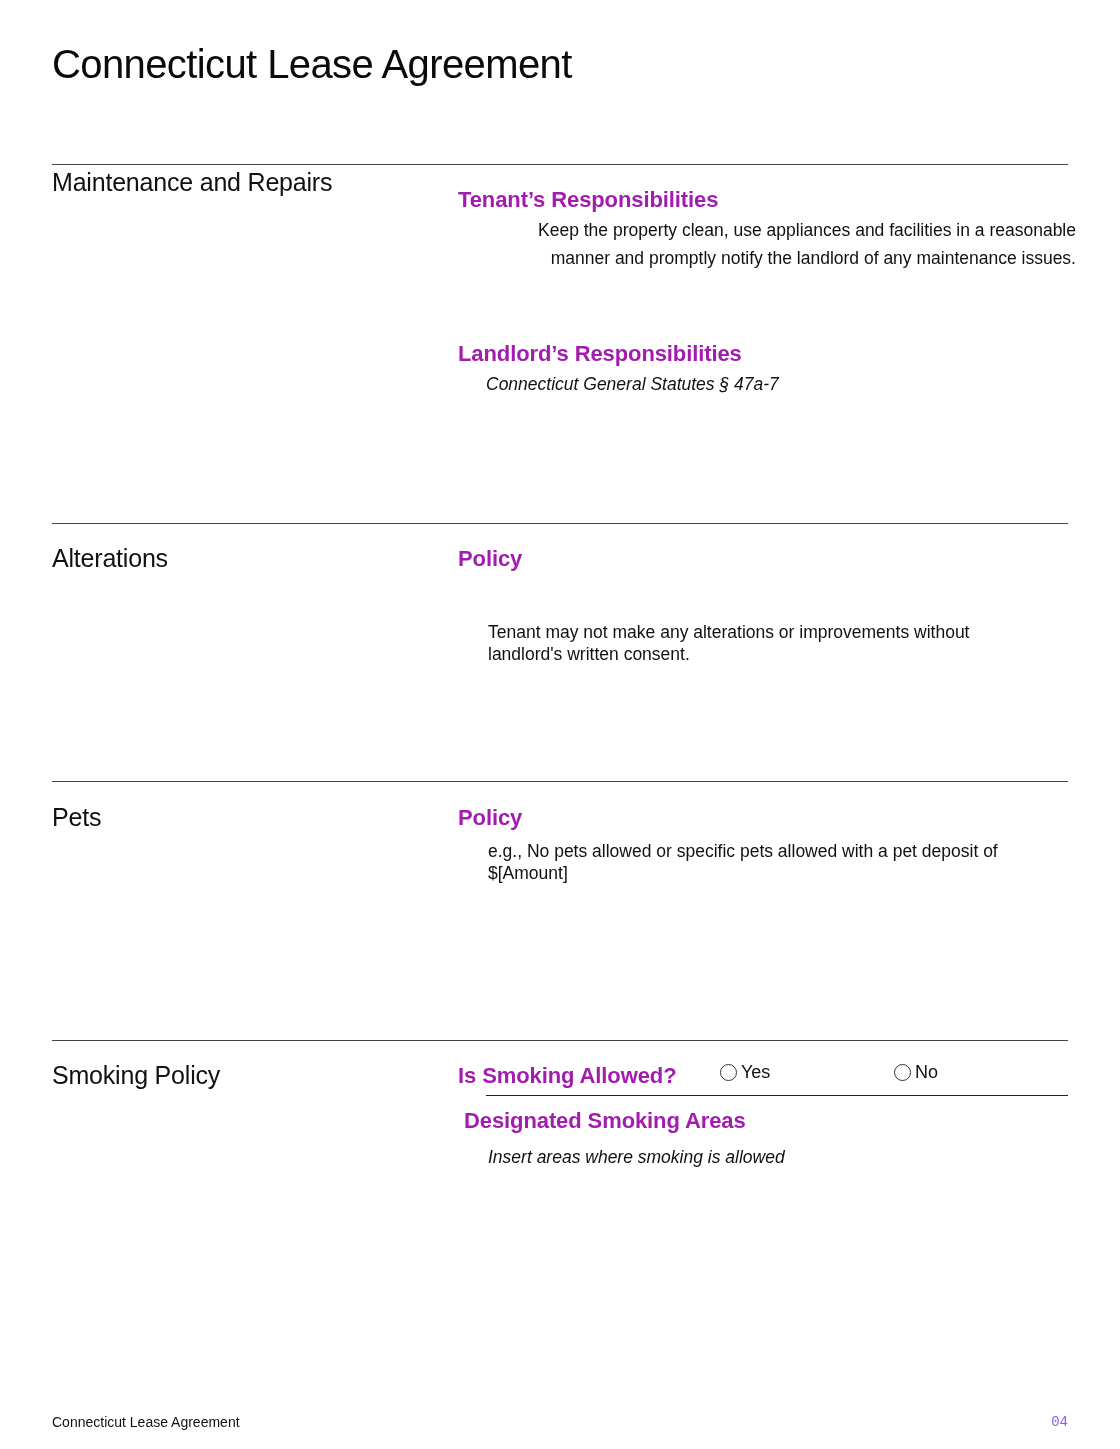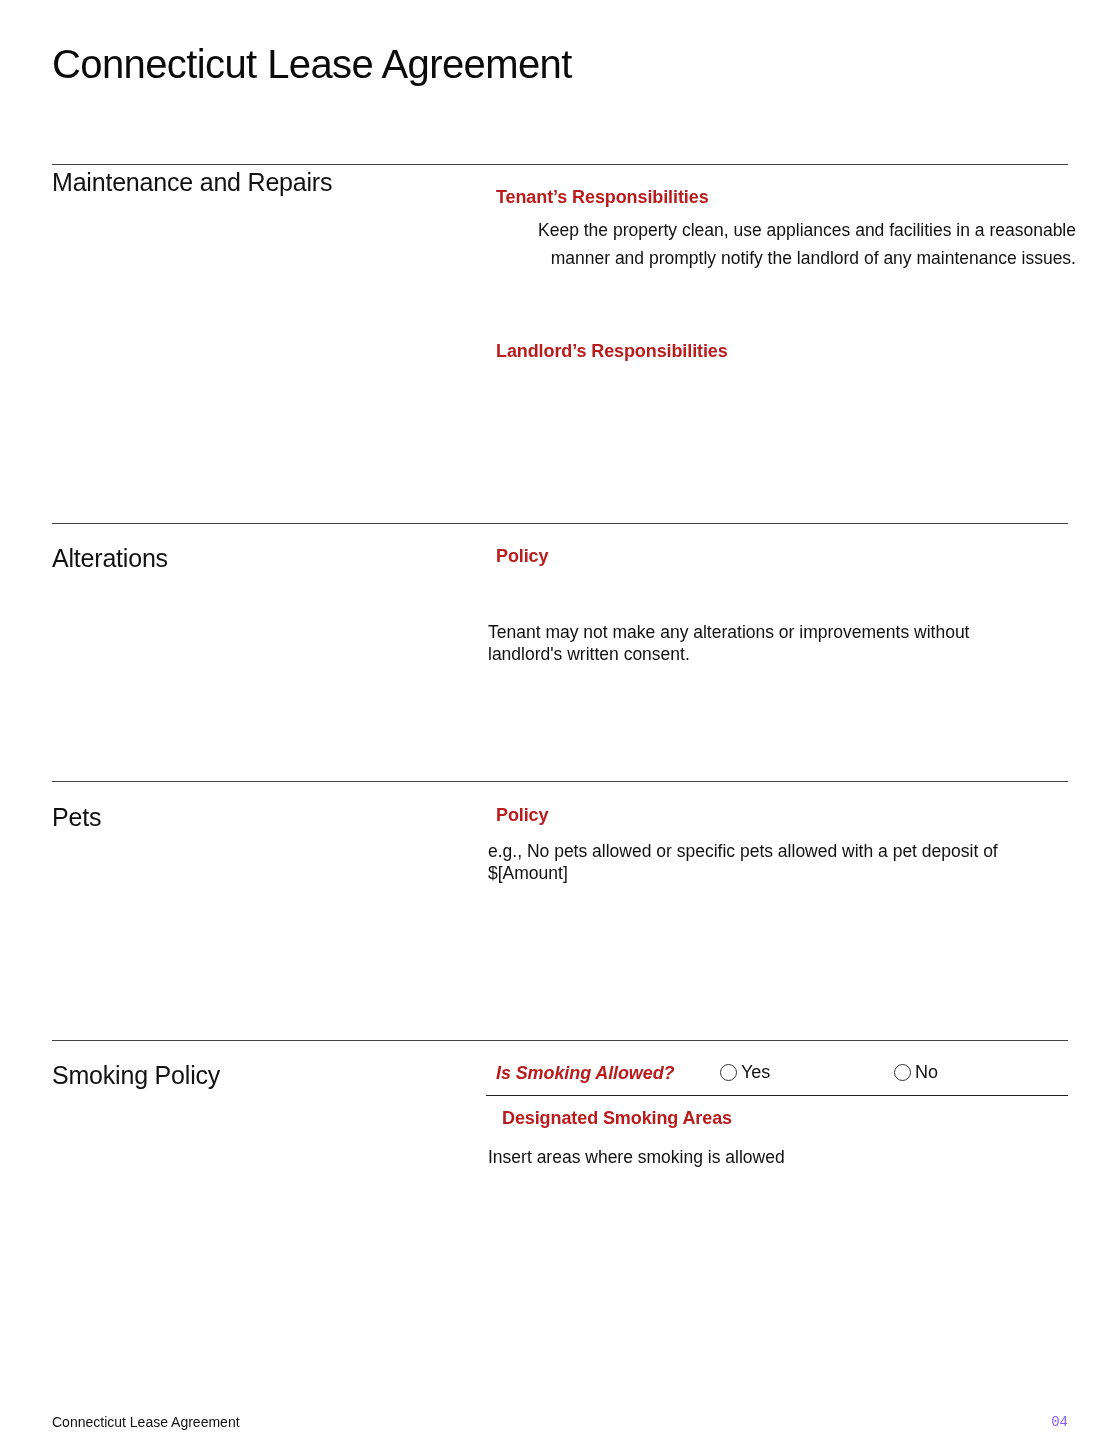--- a/index.html
+++ b/index.html
@@ -3,21 +3,21 @@
   <meta charset="utf-8">
   <style>
     * { box-sizing: border-box; margin: 0; padding: 0; }
     html, body { width: 1120px; height: 1449px; background: #ffffff; }
     body { position: relative; font-family: "Liberation Sans", sans-serif; color: #111111; overflow: hidden; }
     .abs { position: absolute; }
     .doc-title { left: 52px; top: 42px; font-size: 40px; font-weight: 400; letter-spacing: -0.6px; color: #0a0a0a; white-space: nowrap; }
     .rule { left: 52px; width: 1016px; height: 1px; background: #444444; }
     .rule.short { left: 486px; width: 582px; background: #222222; }
     .section-title { left: 52px; font-size: 25px; font-weight: 400; color: #111; letter-spacing: -0.2px; white-space: nowrap; }
-    .sub-heading { left: 496px; font-size: 18px; font-weight: 700; color: #b91c1c; letter-spacing: -0.1px; white-space: nowrap; }
+    .sub-heading { left: 458px; font-size: 22px; font-weight: 700; color: #a21caf; letter-spacing: -0.1px; white-space: nowrap; }
     .body-text { left: 486px; width: 590px; font-size: 17.5px; line-height: 27.5px; color: #111; }
     .body-text .cite { font-style: italic; display: block; }
     .field-text { left: 488px; width: 560px; font-size: 17.5px; line-height: 22px; color: #111; }
     .radio-group { top: 1062px; display: flex; align-items: center; gap: 4px; font-size: 18px; color: #111; }
     .radio-circle { width: 17px; height: 17px; border: 1.3px solid #333; border-radius: 50%; display: inline-block; background: #fff; }
     .footer-left { left: 52px; top: 1414px; font-size: 14px; color: #111; white-space: nowrap; }
     .footer-right { right: 52px; top: 1414px; font-size: 14px; color: #8b5cf6; white-space: nowrap; font-family: Liberation Mono, monospace; }
   </style>
 </head>
 <body>
@@ -27,43 +27,44 @@
 <div class="abs rule" style="top:164px;"></div>
 <h2 class="abs section-title" style="top:168px;">Maintenance and Repairs</h2>
 
 <h3 class="abs sub-heading" style="top:187px;">Tenant’s Responsibilities</h3>
 <div class="abs body-text" style="top:217px;text-align:right;">
   <span>Keep the property clean, use appliances and facilities in a reasonable manner and promptly notify the landlord of any maintenance issues.</span>
 </div>
 
 <h3 class="abs sub-heading" style="top:341px;">Landlord’s Responsibilities</h3>
 <div class="abs body-text" style="top:371px; width:560px;">
+  <span class="cite">Connecticut General Statutes § 47a-7</span>
 </div>
 
 <div class="abs rule" style="top:523px;"></div>
 <h2 class="abs section-title" style="top:544px;">Alterations</h2>
 <h3 class="abs sub-heading" style="top:546px;">Policy</h3>
 <div class="abs field-text" style="top:581px; width:540px;margin-top:40px;">Tenant may not make any alterations or improvements without landlord's written consent.</div>
 
 <div class="abs rule" style="top:781px;"></div>
 <h2 class="abs section-title" style="top:803px;">Pets</h2>
 <h3 class="abs sub-heading" style="top:805px;">Policy</h3>
 <div class="abs field-text" style="top:840px; width:550px;">e.g., No pets allowed or specific pets allowed with a pet deposit of $[Amount]</div>
 
 <div class="abs rule" style="top:1040px;"></div>
 <h2 class="abs section-title" style="top:1061px;">Smoking Policy</h2>
-<h3 class="abs sub-heading" style="top:1063px;font-style:italic;">Is Smoking Allowed?</h3>
+<h3 class="abs sub-heading" style="top:1063px;">Is Smoking Allowed?</h3>
 
 <label class="abs radio-group" style="left:720px;">
   <span class="radio-circle"></span>
   <span>Yes</span>
 </label>
 <label class="abs radio-group" style="left:894px;">
   <span class="radio-circle"></span>
   <span>No</span>
 </label>
 
 <div class="abs rule short" style="top:1095px;"></div>
 <h3 class="abs sub-heading" style="top:1108px;margin-left:6px;">Designated Smoking Areas</h3>
-<div class="abs field-text" style="top:1146px;">Insert areas where smoking is allowed</div>
+<div class="abs field-text" style="top:1146px;font-style:italic;">Insert areas where smoking is allowed</div>
 
 <div class="abs footer-left">Connecticut Lease Agreement</div>
 <div class="abs footer-right">04</div>
 
 </body></html>

